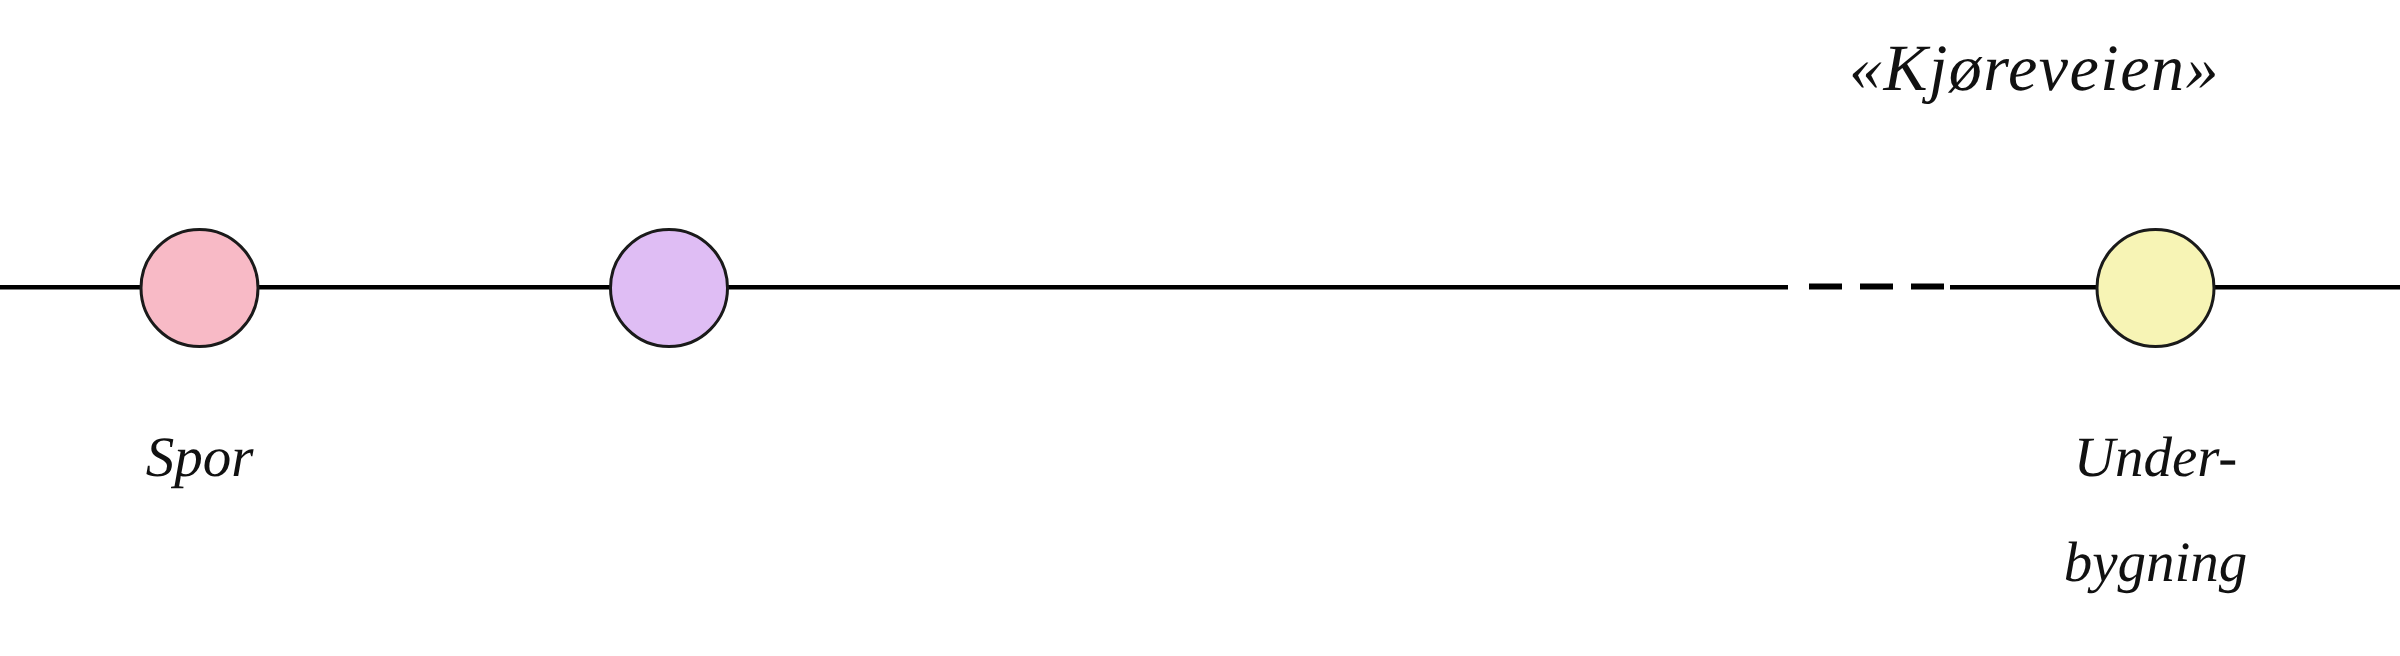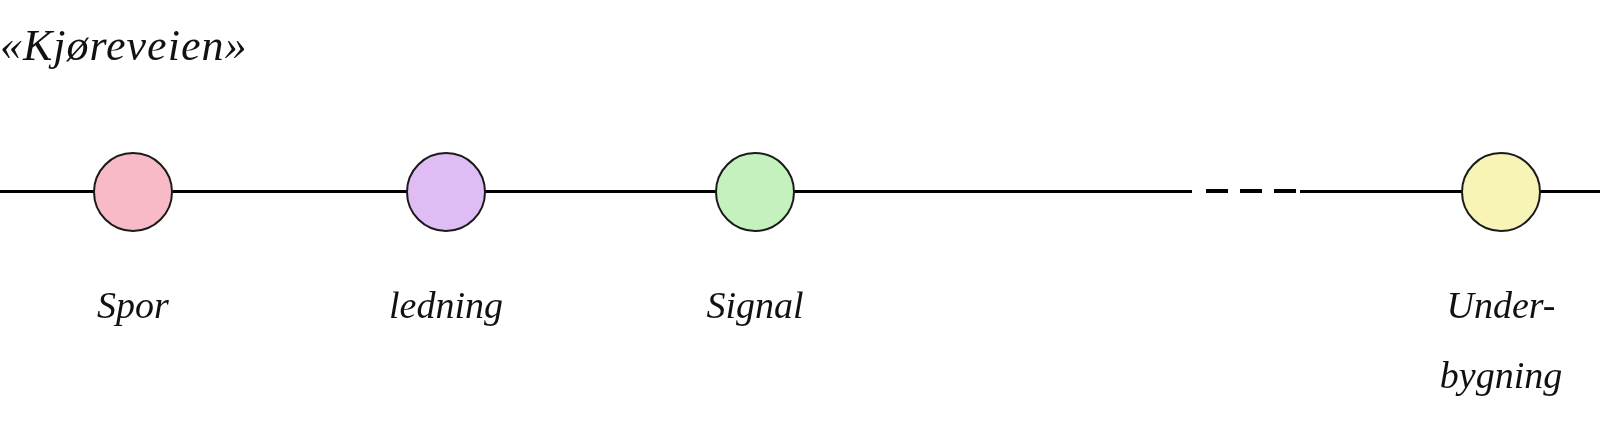--- a/index.html
+++ b/index.html
@@ -13,21 +13,21 @@
     height: 437px;
     background: #ffffff;
     overflow: hidden;
     font-family: "Liberation Serif", serif;
   }
   .diagram-title {
     position: absolute;
     top: 20px;
     left: 0;
     width: 1480px;           
-    text-align: left;
+    text-align: right;
     font-style: italic;
     font-size: 44px;
     color: #111111;
     letter-spacing: 1px;
   }
   .hline {
     position: absolute;
     top: 190px;
     height: 3px;
     background: #000000;
@@ -49,21 +49,21 @@
   .node {
     position: absolute;
     top: 152px;
     width: 80px;
     height: 80px;
   }
   .node-1 { left: 93px;   }
   .node-2 { left: 406px;  }
   .node-3 { left: 715px;  }
   .node-4 { left: 1027px; }
-  .node-5 { left: 1461px; }
+  .node-5 { left: 1397px; }
   .circle {
     position: relative;
     width: 76px;
     height: 76px;
     border: 2px solid #1a1a1a;
     border-radius: 50%;
     background: #ffffff;
     z-index: 2;
     box-sizing: content-box;
   }
@@ -101,31 +101,23 @@
     <div class="circle" style="background-color: rgb(248, 186, 198);"></div>
     <div class="node-label">
       <div>Spor</div>
       <div></div>
     </div>
   </div>
 
   <div class="node node-2">
     <div class="circle" style="background-color: rgb(223, 189, 244);"></div>
     <div class="node-label">
-      <div>ledning</div>
     </div>
   </div>
 
-  <div class="node node-3">
-    <div class="circle" style="background-color: rgb(196, 241, 189);"></div>
-    <div class="node-label">
-      <div>Signal</div>
-      <div></div>
-    </div>
-  </div>
 
 
   <div class="node node-5">
     <div class="circle" style="background-color: rgb(247, 244, 181);"></div>
     <div class="node-label">
       <div>Under-</div>
       <div>bygning</div>
     </div>
   </div>
 

